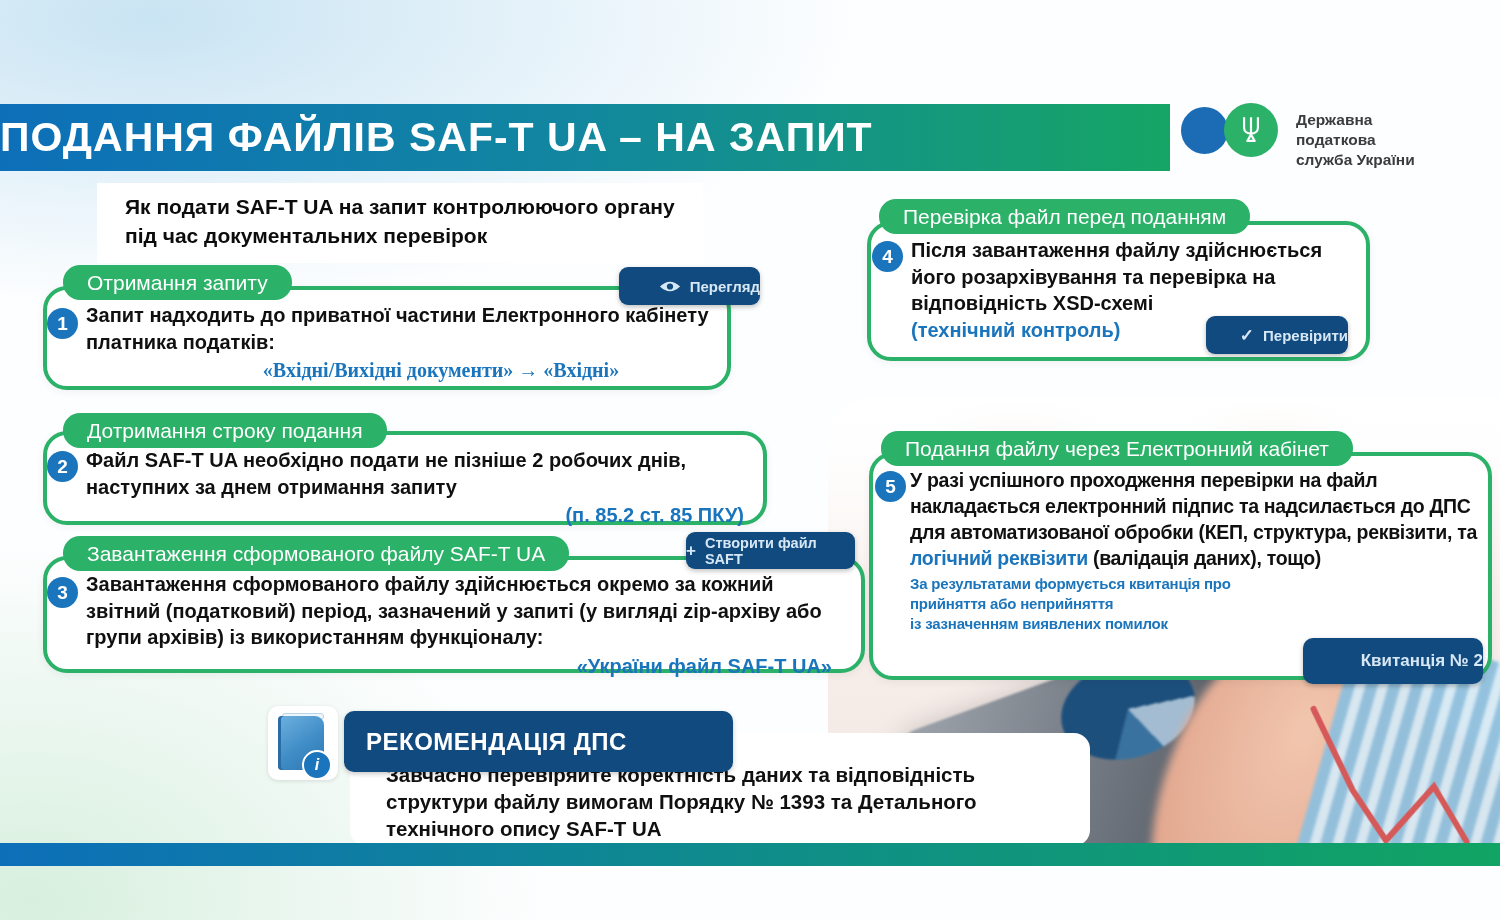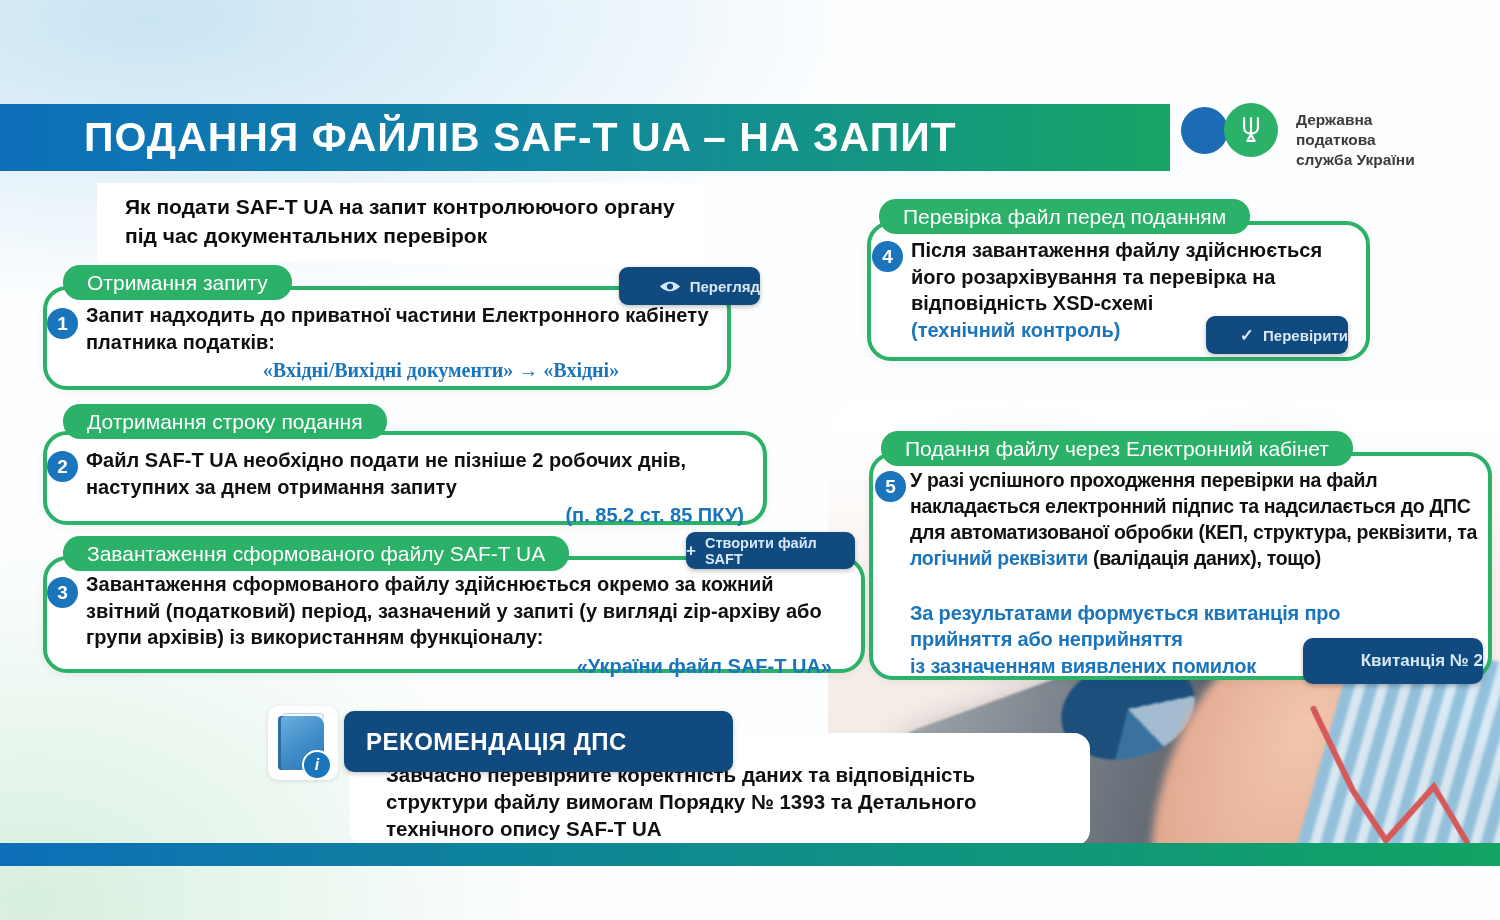--- a/index.html
+++ b/index.html
@@ -7,21 +7,21 @@
     position:relative;width:1500px;height:920px;overflow:hidden;
     font-family:"Liberation Sans",sans-serif;
     background-color:#fdfeff;
     background-image:
       radial-gradient(ellipse 1050px 430px at 10% 2%, #c9e4f3 0%, rgba(201,228,243,0) 68%),
       radial-gradient(ellipse 780px 540px at 2% 98%, #d7efde 0%, rgba(215,239,222,0) 66%);
   }
   
   .titlebar{position:absolute;left:0;top:104px;width:1170px;height:67px;
     background:linear-gradient(90deg,#0d6fb9 0%,#1286a0 48%,#16a565 100%);
-    display:flex;align-items:center;padding-left:84px;box-sizing:border-box;z-index:5;}
+    display:flex;align-items:center;box-sizing:border-box;z-index:5;}
   .titlebar .t{font-size:41px;font-weight:700;color:#ffffff;letter-spacing:1px;white-space:nowrap;}
   
   .logo-blue{position:absolute;left:1181px;top:107px;width:47px;height:47px;border-radius:50%;background:#1b6cb5;z-index:6;}
   .logo-green{position:absolute;left:1224px;top:103px;width:54px;height:54px;border-radius:50%;background:#2cb168;z-index:7;
     display:flex;align-items:center;justify-content:center;}
   .logo-text{position:absolute;left:1296px;top:110px;font-size:15.5px;font-weight:700;color:#3c3c3c;line-height:1.3;z-index:6;}
   
   .question{position:absolute;left:97px;top:183px;width:606px;background:#ffffff;
     padding:10px 28px 12px;box-sizing:border-box;font-size:21px;font-weight:700;color:#0c0c0c;line-height:1.38;z-index:3;}
   
@@ -59,21 +59,21 @@
     background:radial-gradient(ellipse at 45% 35%,#eebda5,#dca083 75%);
     border-radius:50% 50% 45% 55%;transform:rotate(-8deg);filter:blur(4px);}
   .ph-chart{position:absolute;right:-28px;top:248px;width:210px;height:280px;transform:rotate(16deg);
     background:repeating-linear-gradient(90deg,#8fc0de 0 12px,#d7eaf5 12px 22px),linear-gradient(#eaf4fa,#d8eaf5);
     filter:blur(1.5px);opacity:.95;}
   .ph-redline{position:absolute;right:10px;bottom:-6px;transform:rotate(8deg);filter:blur(.5px);}
   .ph-fade{position:absolute;inset:0;background:linear-gradient(180deg,#ffffff 0%,rgba(255,255,255,0) 42%);}
   
   .s5-textwrap{position:absolute;left:910px;top:467px;width:572px;z-index:4;}
   .s5-black{font-size:19.5px;font-weight:700;color:#101010;line-height:1.34;letter-spacing:-0.3px;}
-  .s5-result{margin-top:28px;font-size:20px;font-weight:700;color:#1b75bc;line-height:1.34;white-space:pre-line;letter-spacing:-0.2px;}
+  .s5-result{margin-top:2px;font-size:15px;font-weight:700;color:#1b75bc;line-height:1.34;white-space:pre-line;letter-spacing:-0.2px;}
   
   .book-wrap{position:absolute;left:268px;top:706px;width:70px;height:74px;background:#fff;border-radius:10px;z-index:5;
     box-shadow:0 1px 4px rgba(0,0,0,.12);}
   .book-cover{position:absolute;left:10px;top:10px;width:46px;height:54px;border-radius:4px 9px 9px 4px;
     background:linear-gradient(145deg,#6fb1e0 0%,#3f8cc6 55%,#2d77b4 100%);box-shadow:inset 3px 0 0 #2a6ca5;}
   .book-pages{position:absolute;left:14px;top:7px;width:42px;height:7px;border-radius:3px;background:#eef5fb;border:1px solid #b9d4e8;box-sizing:border-box;}
   .info-badge{position:absolute;left:34px;top:44px;width:26px;height:26px;border-radius:50%;background:#1b75bc;
     border:2px solid #fff;color:#fff;font-size:16px;font-weight:700;text-align:center;line-height:25px;font-style:italic;}
   .rec-header{position:absolute;left:344px;top:711px;width:389px;height:61px;background:#114a7e;border-radius:10px;
     display:flex;align-items:center;padding-left:22px;box-sizing:border-box;
@@ -134,21 +134,21 @@
     </span>
     <span>Перегляд</span>
   </div>
   <div class="num" style="left:47px;top:308px;">1</div>
   <div class="body-text" style="left:86px;top:302px;width:640px;">
     <span>Запит надходить до приватної частини Електронного кабінету платника податків:</span>
     <div class="blue hl-center">«Вхідні/Вихідні документи» → «Вхідні»</div>
   </div>
 
   <div class="card" style="left:43px;top:431px;width:724px;height:94px;"></div>
-  <div class="pill" style="left:63px;top:404px;">Дотримання строку подання</div>
+  <div class="pill" style="left:63px;top:413px;">Дотримання строку подання</div>
   <div class="num" style="left:47px;top:451px;">2</div>
   <div class="body-text" style="left:86px;top:447px;width:664px;">
     <span>Файл SAF-T UA необхідно подати не пізніше 2 робочих днів, наступних за днем отримання запиту</span>
     <div class="blue hl-right">(п. 85.2 ст. 85 ПКУ)</div>
   </div>
 
   <div class="card" style="left:43px;top:556px;width:822px;height:117px;"></div>
   <div class="pill" style="left:63px;top:536px;">Завантаження сформованого файлу SAF-T UA</div>
   <div class="btn" style="left:686px;top:532px;width:169px;height:37px;font-size:14.5px;">
     <span class="glyph">+</span>

